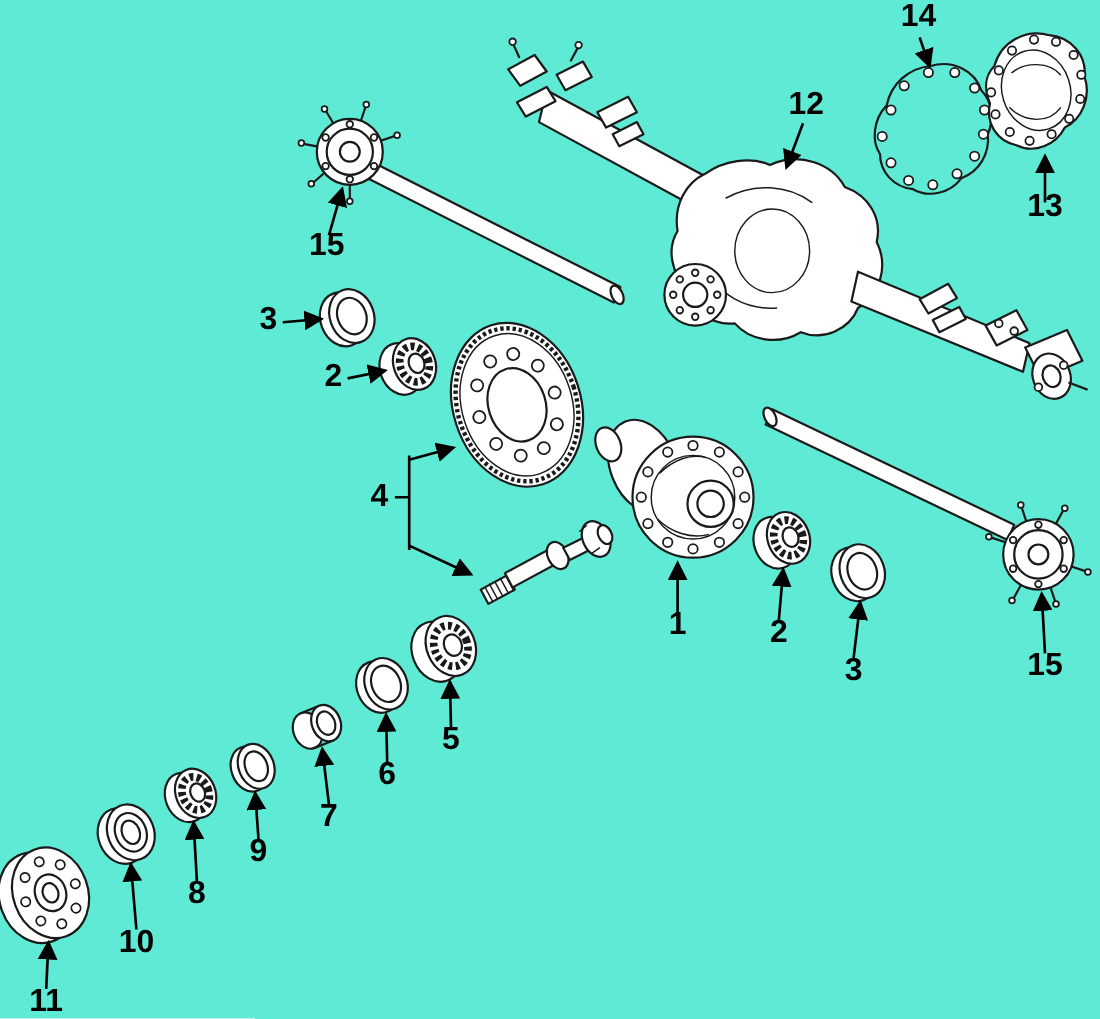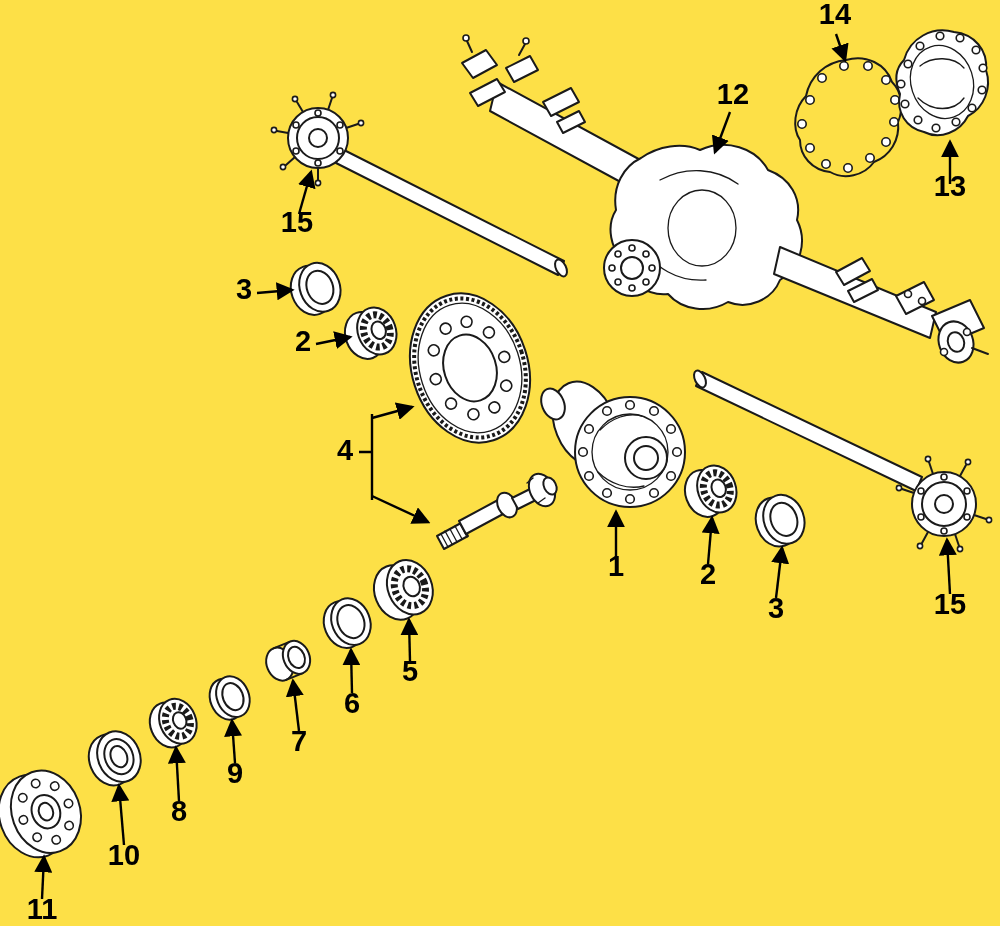--- a/index.html
+++ b/index.html
@@ -1,16 +1,16 @@
 <!DOCTYPE html>
 <html><head>
 <meta charset="utf-8">
 <style>
   html,body{margin:0;padding:0;background:#ffffff}
-  .stage{position:relative;width:1000px;height:926px;background:#fde047;overflow:hidden;
+  .stage{position:relative;width:1000px;height:926px;background:#5eead4;overflow:hidden;
          font-family:"Liberation Sans",sans-serif}
   svg{display:block}
   .part{fill:#ffffff;stroke:#1a1a1a;stroke-width:2;stroke-linejoin:round;stroke-linecap:round}
   .ln{fill:none;stroke:#1a1a1a;stroke-width:2;stroke-linejoin:round;stroke-linecap:round}
   .thin{stroke-width:1.3}
   .cage{fill:none;stroke:#1a1a1a;stroke-width:7;stroke-dasharray:3.5 3}
   .teeth{fill:none;stroke:#1a1a1a;stroke-width:4;stroke-dasharray:3 2.6}
   .hole{fill:#ffffff;stroke:#1a1a1a;stroke-width:1.6}
   .leader{fill:none;stroke:#000000;stroke-width:2.4}
   .callout{font-family:"Liberation Sans",sans-serif;font-weight:700;font-size:29px;fill:#000000;text-anchor:middle}

